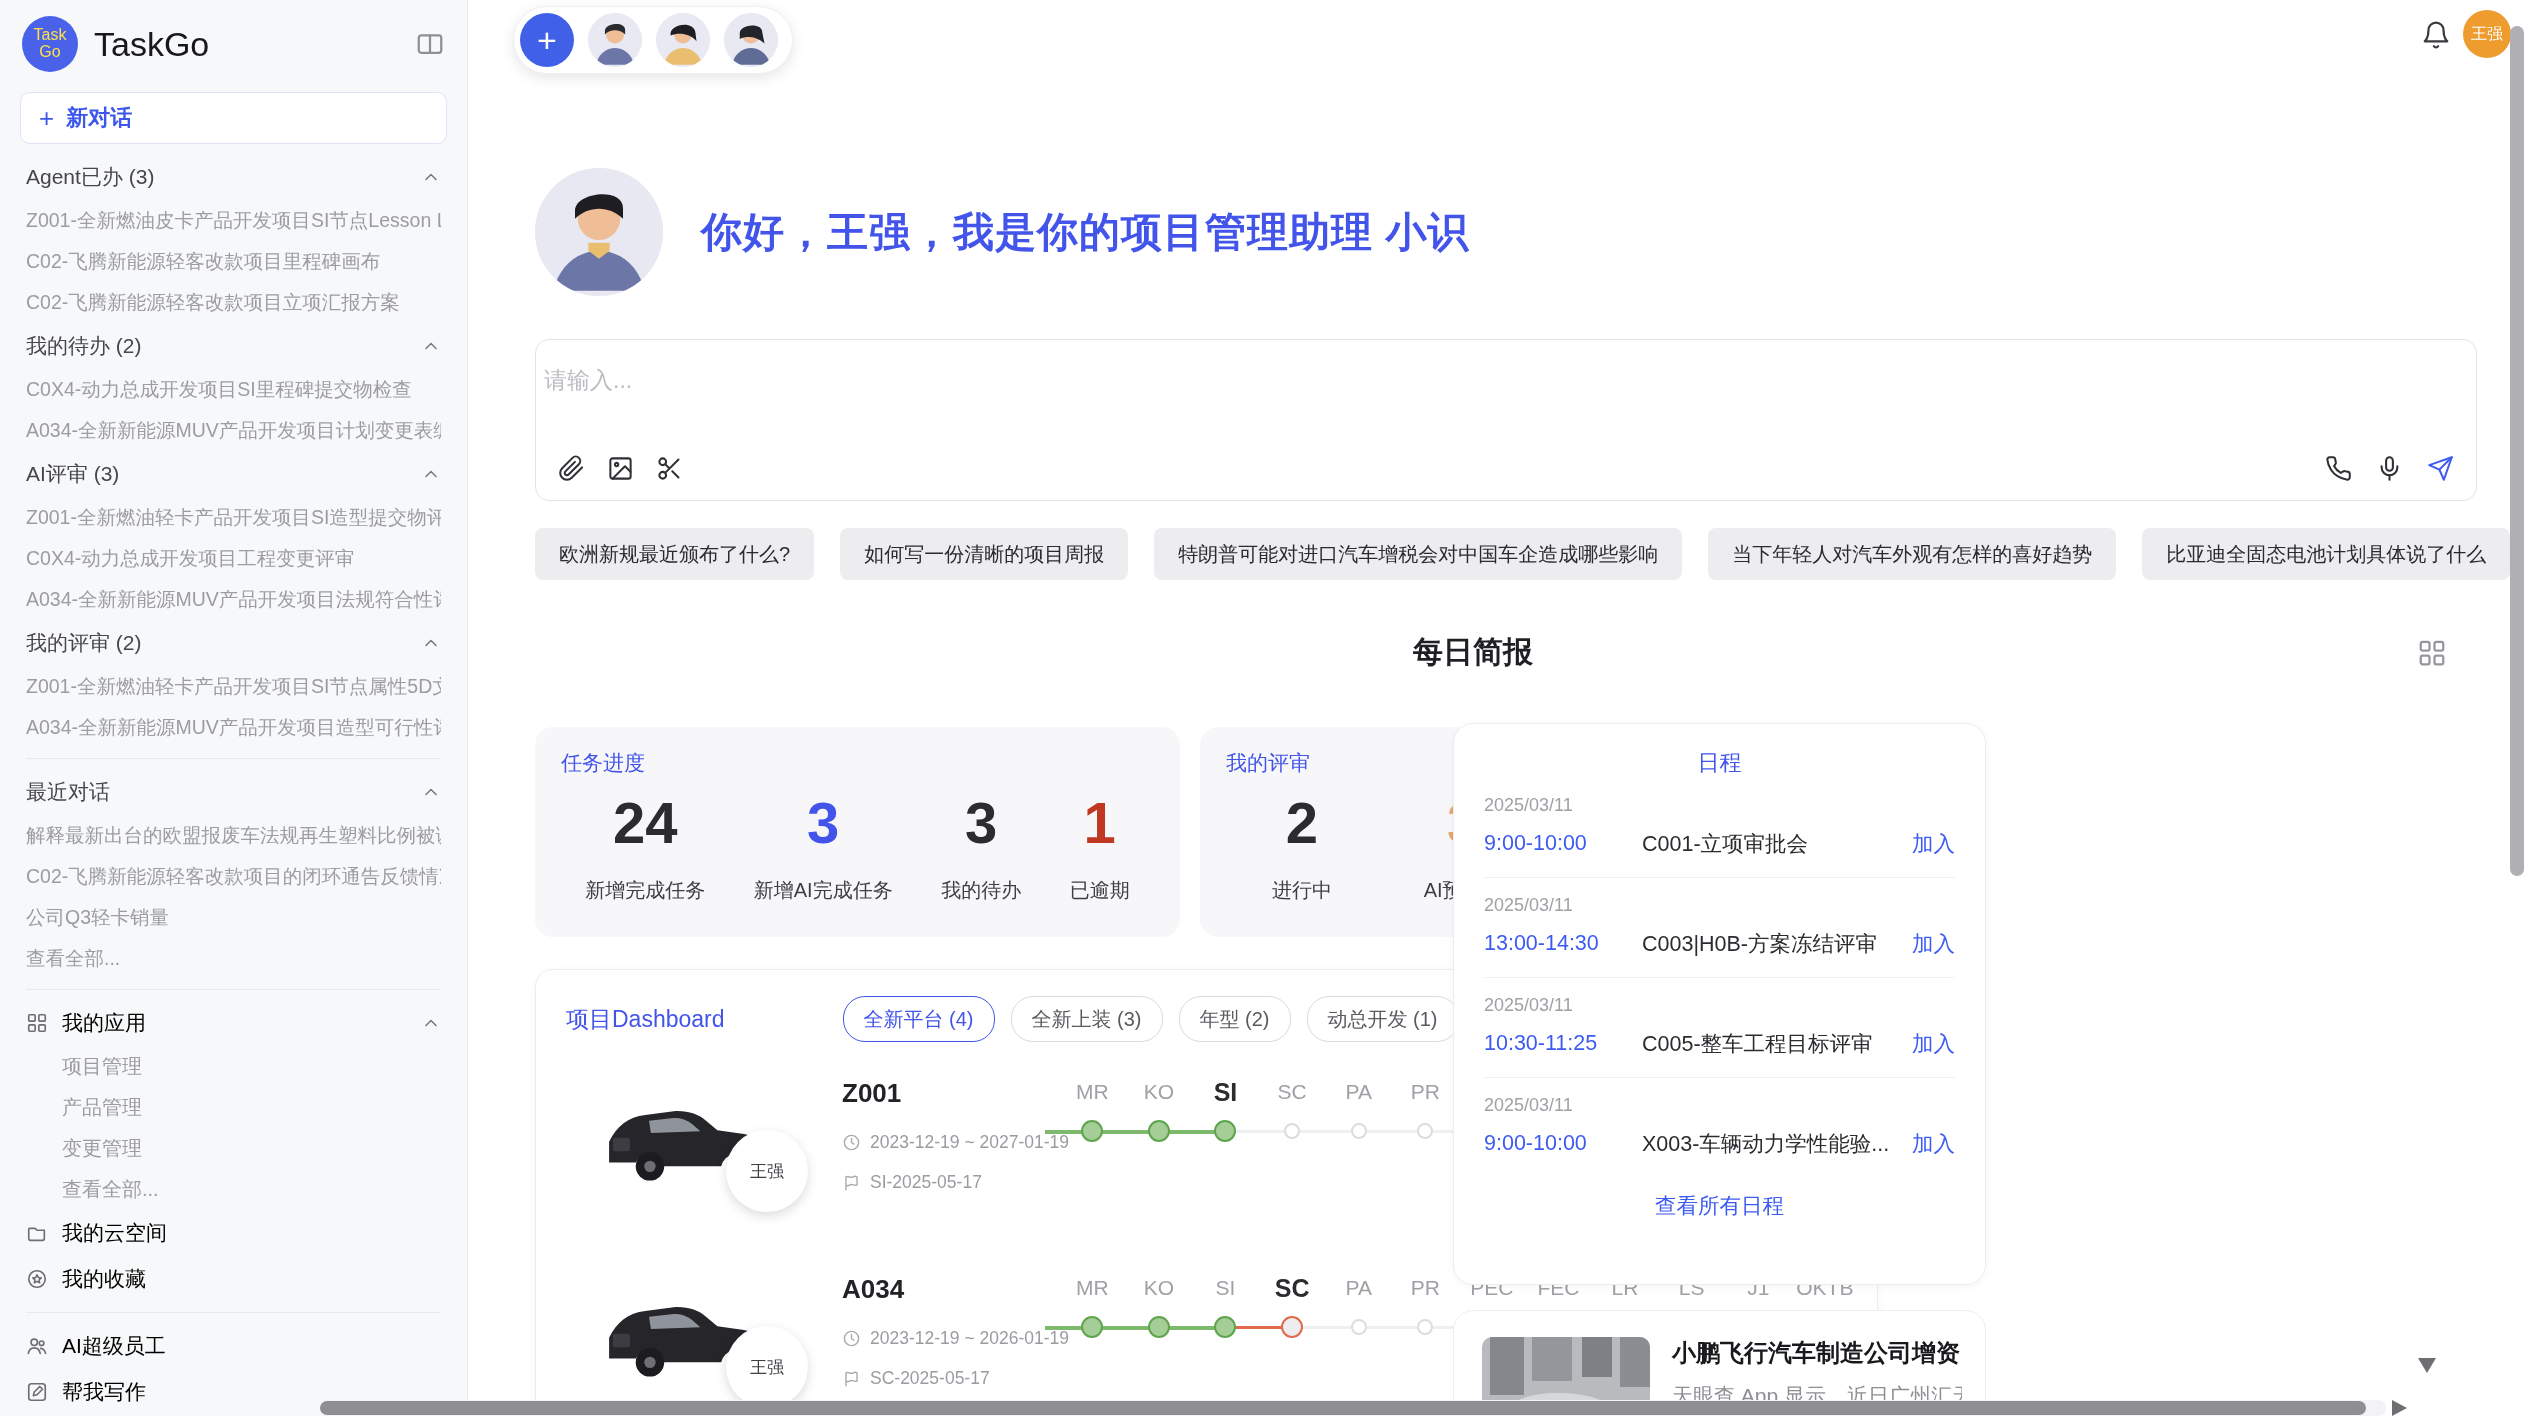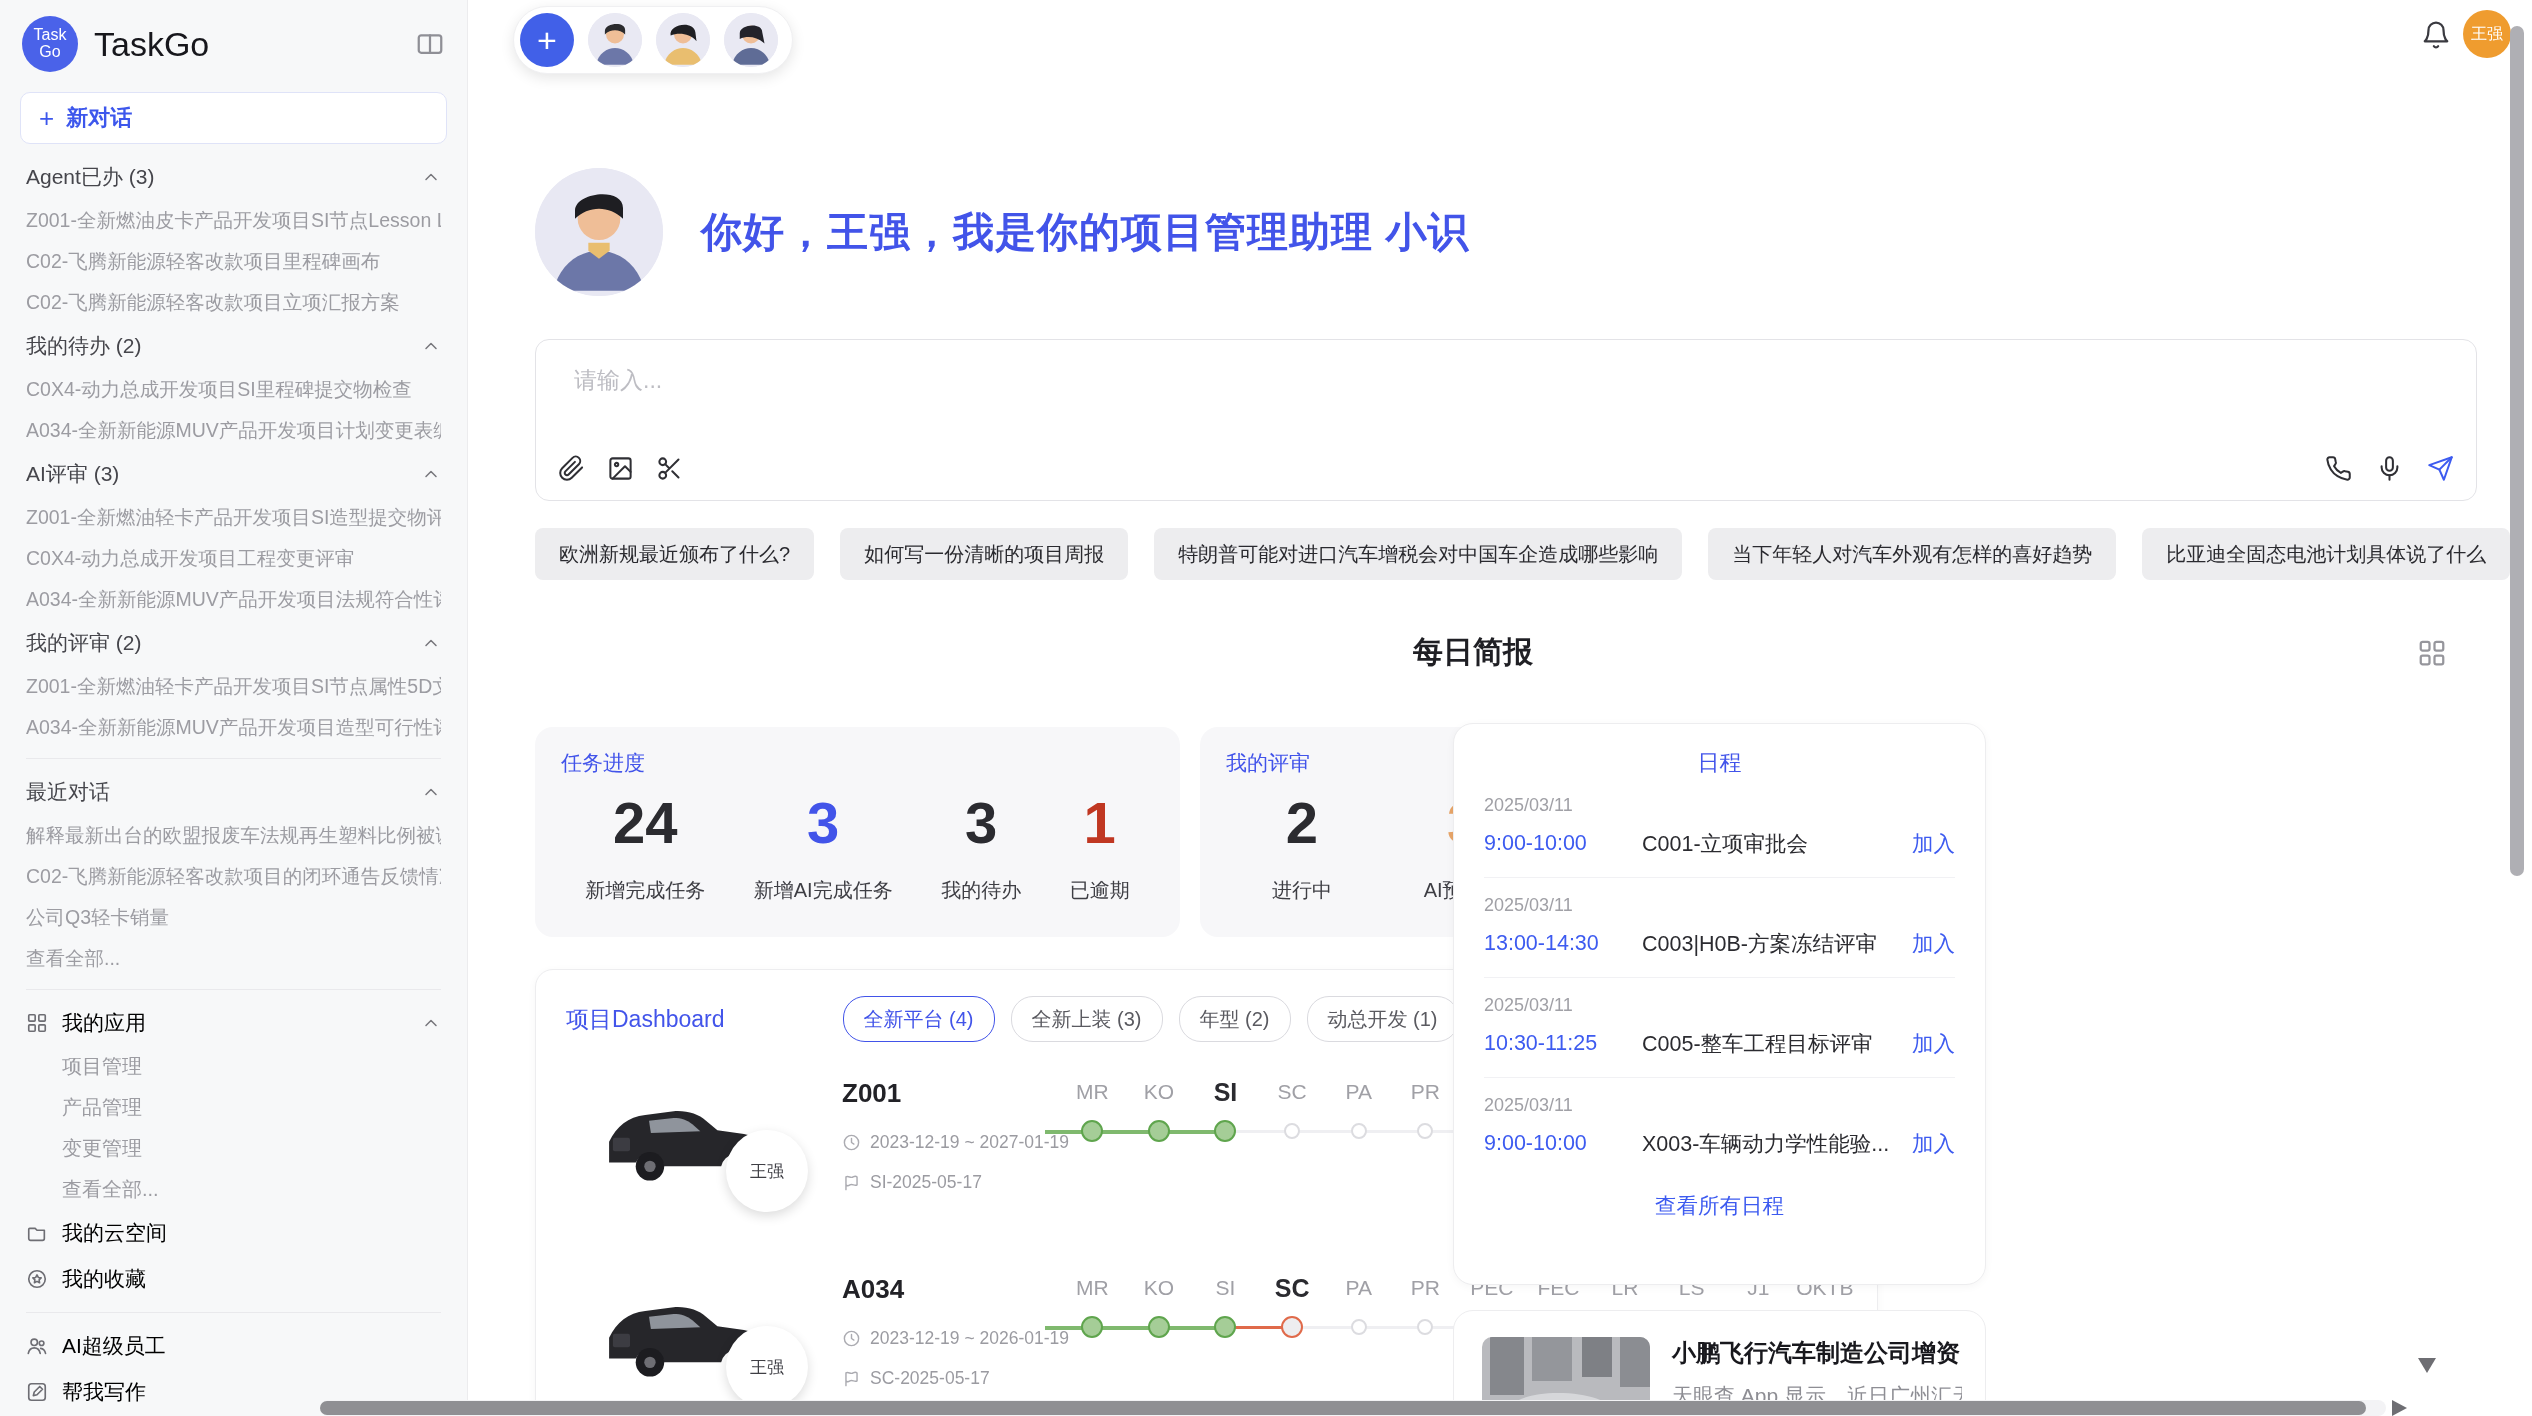--- a/index.html
+++ b/index.html
@@ -5,21 +5,21 @@
   html,body{margin:0;padding:0}
   body{width:2532px;height:1416px;overflow:hidden;position:relative;background:#fff;
        font-family:"Liberation Sans",sans-serif;color:#2b2b30;}
   svg{display:block}
   .ic{stroke:currentColor;fill:none;stroke-width:1.8;stroke-linecap:round;stroke-linejoin:round}
 
   
   .sidebar{position:absolute;left:0;top:0;width:468px;height:1416px;background:#F7F8F9;
            border-right:1px solid #ECECEE;box-sizing:border-box;padding-top:6px;}
   .logo-row{display:flex;align-items:center;gap:16px;padding:8px 22px;height:60px}
-  .logo-circle{width:56px;height:56px;border-radius:50%;background:#4A62E9;color:#ffffff;
+  .logo-circle{width:56px;height:56px;border-radius:50%;background:#4A62E9;color:#fde047;
                display:flex;flex-direction:column;align-items:center;justify-content:center;
                font-size:16px;line-height:1.05;font-weight:500;flex:none}
   .app-title{font-size:34px;font-weight:400;color:#17171c;flex:1}
   .panel-icon{color:#8f8f96;width:30px;height:30px}
   .new-chat{margin:10px 20px 0;height:52px;background:#fff;border:1px solid #DFE3F8;border-radius:10px;
             display:flex;align-items:center;gap:12px;padding:0 18px;color:#3D57EC;font-size:22px;
             font-weight:700;box-sizing:border-box;cursor:pointer}
   .new-chat .plus{font-size:26px;font-weight:400}
   .side-scroll{padding:0 26px;}
   .sec-head{display:flex;align-items:center;justify-content:space-between;margin-top:20px;height:26px;
@@ -46,21 +46,21 @@
   .bell{position:absolute;left:1952px;top:20px;width:30px;height:30px;color:#3a3a40;cursor:pointer}
   .user-chip{position:absolute;left:1994px;top:10px;width:48px;height:48px;border-radius:50%;
              color:#fff;font-size:16px;display:flex;align-items:center;justify-content:center;cursor:pointer}
 
   .greeting{position:absolute;left:66px;top:168px;display:flex;align-items:center;gap:38px}
   .greet-avatar{width:128px;height:128px;border-radius:50%;background:#E8E8F3;overflow:hidden}
   .greet-text{font-size:41px;font-weight:700;letter-spacing:1px}
 
   .input-card{position:absolute;left:66px;top:339px;width:1942px;height:162px;border:1px solid #E3E3E7;
               border-radius:14px;box-sizing:border-box;background:#fff}
-  .input-card input{position:absolute;left:36px;top:26px;width:1700px;border:none;outline:none;
+  .input-card input{position:absolute;left:6px;top:26px;width:1700px;border:none;outline:none;
                     font-size:23px;color:#2b2b30;font-family:inherit;background:transparent}
   .input-card input::placeholder{color:#BDBDC3}
   .in-icons-l{position:absolute;left:22px;bottom:18px;display:flex;gap:22px;color:#2F2F34}
   .in-icons-r{position:absolute;right:22px;bottom:18px;display:flex;gap:24px;color:#2F2F34;align-items:center}
   .in-icons-l .t,.in-icons-r .t{width:27px;height:27px;cursor:pointer}
   .send{color:#3D5BF0}
 
   .chips{position:absolute;left:66px;top:528px;display:flex;gap:26px}
   .chip{height:52px;border-radius:8px;background:#EDEDEF;padding:0 24px;display:flex;align-items:center;
         font-size:20px;color:#2A2A2F;white-space:nowrap;cursor:pointer}

